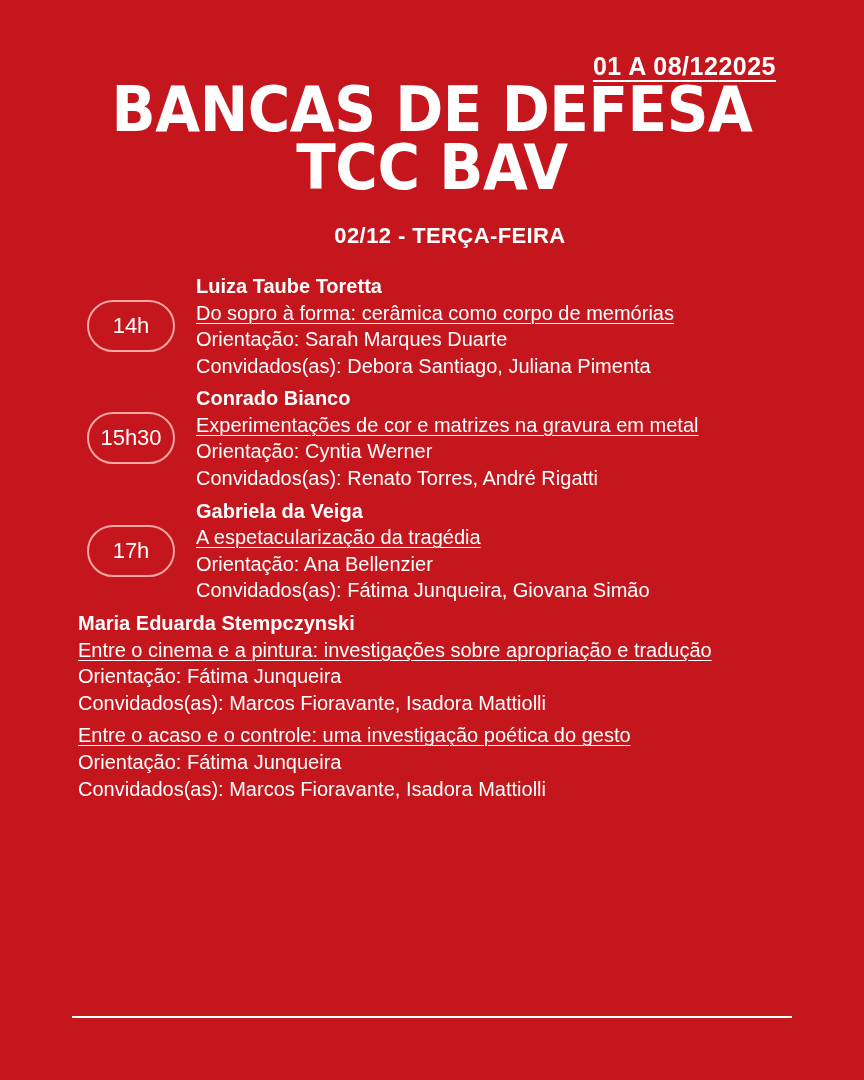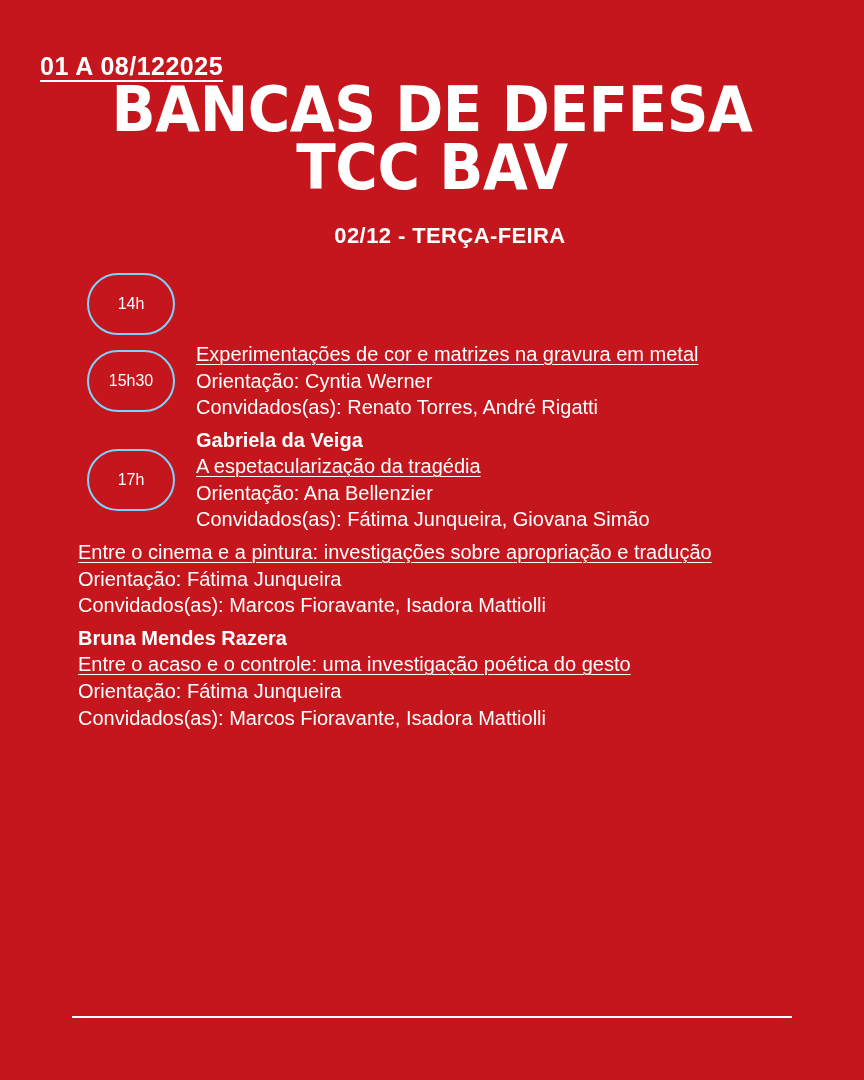--- a/index.html
+++ b/index.html
@@ -18,21 +18,21 @@
   .poster {
     width: 864px;
     height: 1080px;
     box-sizing: border-box;
     padding: 0;
     position: relative;
   }
   
   .header-row {
     display: flex;
-    justify-content: flex-start;
+    justify-content: flex-end;
     align-items: flex-start;
     padding: 52px 88px 0 40px;
   }
   .header-date, .header-year {
     font-size: 25px;
     font-weight: bold;
     letter-spacing: 0.5px;
     text-decoration: underline;
     text-underline-offset: 5px;
     text-decoration-thickness: 2px;
@@ -75,29 +75,29 @@
     margin-bottom: 6px;
   }
   .time-wrap {
     width: 118px;
     flex: 0 0 118px;
     display: flex;
     justify-content: center;
     align-items: center;
   }
   .time-pill {
-    border: 2px solid #7dd3fc;
+    border: 2px solid #fca5a5;
     border-radius: 50%/50%;
     border-radius: 60px;
     width: 88px;
-    height: 62px;
+    height: 52px;
     display: flex;
     align-items: center;
     justify-content: center;
-    font-size: 16px;
+    font-size: 22px;
     color: #ffffff;
     box-sizing: border-box;
   }
   .slot-body {
     flex: 1 1 auto;
     padding-left: 6px;
   }
   .student {
     font-size: 20px;
     font-weight: bold;
@@ -139,56 +139,63 @@
   </div>
 
   <div class="subtitle">02/12 - TERÇA-FEIRA</div>
 
   <div class="schedule">
 
     <div class="slot">
       <div class="time-wrap">
         <div class="time-pill">14h</div>
       </div>
+      <div class="slot-body">
+        <div class="student">Luiza Taube Toretta</div>
+        <div class="work-title">Do sopro à forma: cerâmica como corpo de memórias</div>
+        <div class="advisor">Orientação: Sarah Marques Duarte</div>
+        <div class="guests">Convidados(as): Debora Santiago, Juliana Pimenta</div>
+      </div>
     </div>
 
     <div class="slot">
       <div class="time-wrap">
         <div class="time-pill">15h30</div>
       </div>
       <div class="slot-body">
+        <div class="student">Conrado Bianco</div>
         <div class="work-title">Experimentações de cor e matrizes na gravura em metal</div>
         <div class="advisor">Orientação: Cyntia Werner</div>
         <div class="guests">Convidados(as): Renato Torres, André Rigatti</div>
       </div>
     </div>
 
     <div class="slot">
       <div class="time-wrap">
         <div class="time-pill">17h</div>
       </div>
       <div class="slot-body">
         <div class="student">Gabriela da Veiga</div>
         <div class="work-title">A espetacularização da tragédia</div>
         <div class="advisor">Orientação: Ana Bellenzier</div>
         <div class="guests">Convidados(as): Fátima Junqueira, Giovana Simão</div>
       </div>
     </div>
 
     <div class="slot">
       <div class="slot-body">
+        <div class="student">Maria Eduarda Stempczynski</div>
         <div class="work-title">Entre o cinema e a pintura: investigações sobre apropriação e tradução</div>
         <div class="advisor">Orientação: Fátima Junqueira</div>
         <div class="guests">Convidados(as): Marcos Fioravante, Isadora Mattiolli</div>
       </div>
     </div>
 
     <div class="slot">
       <div class="slot-body">
-        <div class="student">Bruna Mendes Razera</div>
         <div class="work-title">Entre o acaso e o controle: uma investigação poética do gesto</div>
         <div class="advisor">Orientação: Fátima Junqueira</div>
         <div class="guests">Convidados(as): Marcos Fioravante, Isadora Mattiolli</div>
       </div>
     </div>
 
   </div>
 
   <div class="bottom-rule"></div>
 </div>

